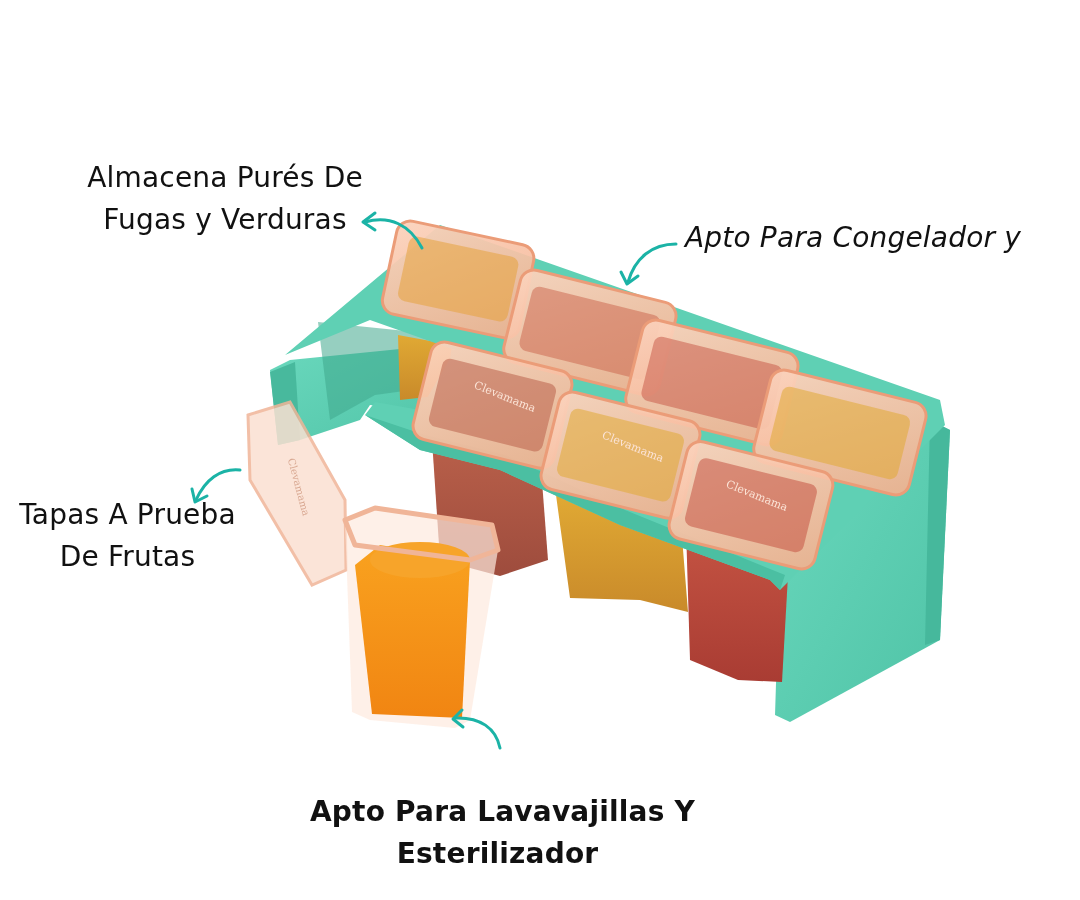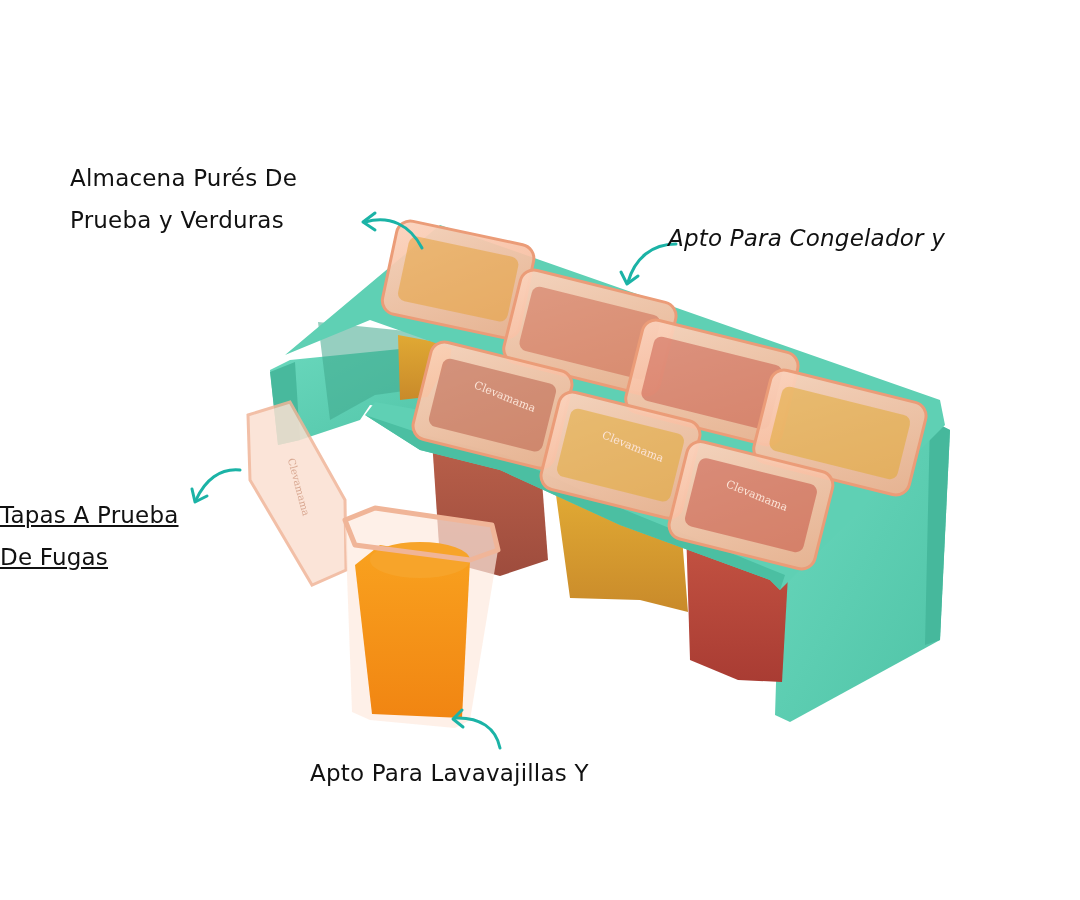--- a/index.html
+++ b/index.html
@@ -10,30 +10,31 @@
     body {
       width: 1080px;
       height: 900px;
       position: relative;
       overflow: hidden;
       font-family: "DejaVu Sans", sans-serif;
     }
     .label {
       position: absolute;
       color: #111111;
-      font-size: 23px;
+      font-size: 28px;
       line-height: 42px;
+      text-align: center;
       white-space: nowrap;
       letter-spacing: 0.2px;
     }
     .label span { display: block; }
     #label-purees { left: 70px; top: 157px; width: 310px; }
     #label-freezer { left: 668px; top: 217px; width: 370px; font-style: italic; }
-    #label-lids { left: 0px; top: 494px; width: 255px; text-decoration: underline; }
-    #label-dishwasher { left: 310px; top: 752px; width: 375px; }
+    #label-lids { left: 0px; top: 494px; width: 255px; }
+    #label-dishwasher { left: 310px; top: 791px; width: 375px; font-weight: bold; }
     .illustration {
       position: absolute;
       left: 0;
       top: 0;
       width: 1080px;
       height: 900px;
     }
   </style>
 </head>
 <body>
@@ -160,27 +161,28 @@
 
     <g>
       <path d="M500 748 C496 728, 480 717, 455 718"></path>
       <path d="M462 710 L453 719 L463 727"></path>
     </g>
   </g>
 </svg>
 
 <div class="label" id="label-purees">
   <span>Almacena Purés De</span>
-  <span>Prueba y Verduras</span>
+  <span>Fugas y Verduras</span>
 </div>
 
 <div class="label" id="label-freezer">
   <span>Apto Para Congelador y</span>
 </div>
 
 <div class="label" id="label-lids">
   <span>Tapas A Prueba</span>
-  <span>De Fugas</span>
+  <span>De Frutas</span>
 </div>
 
 <div class="label" id="label-dishwasher">
   <span>Apto Para Lavavajillas Y</span>
+  <span>Esterilizador</span>
 </div>
 
 </body></html>

